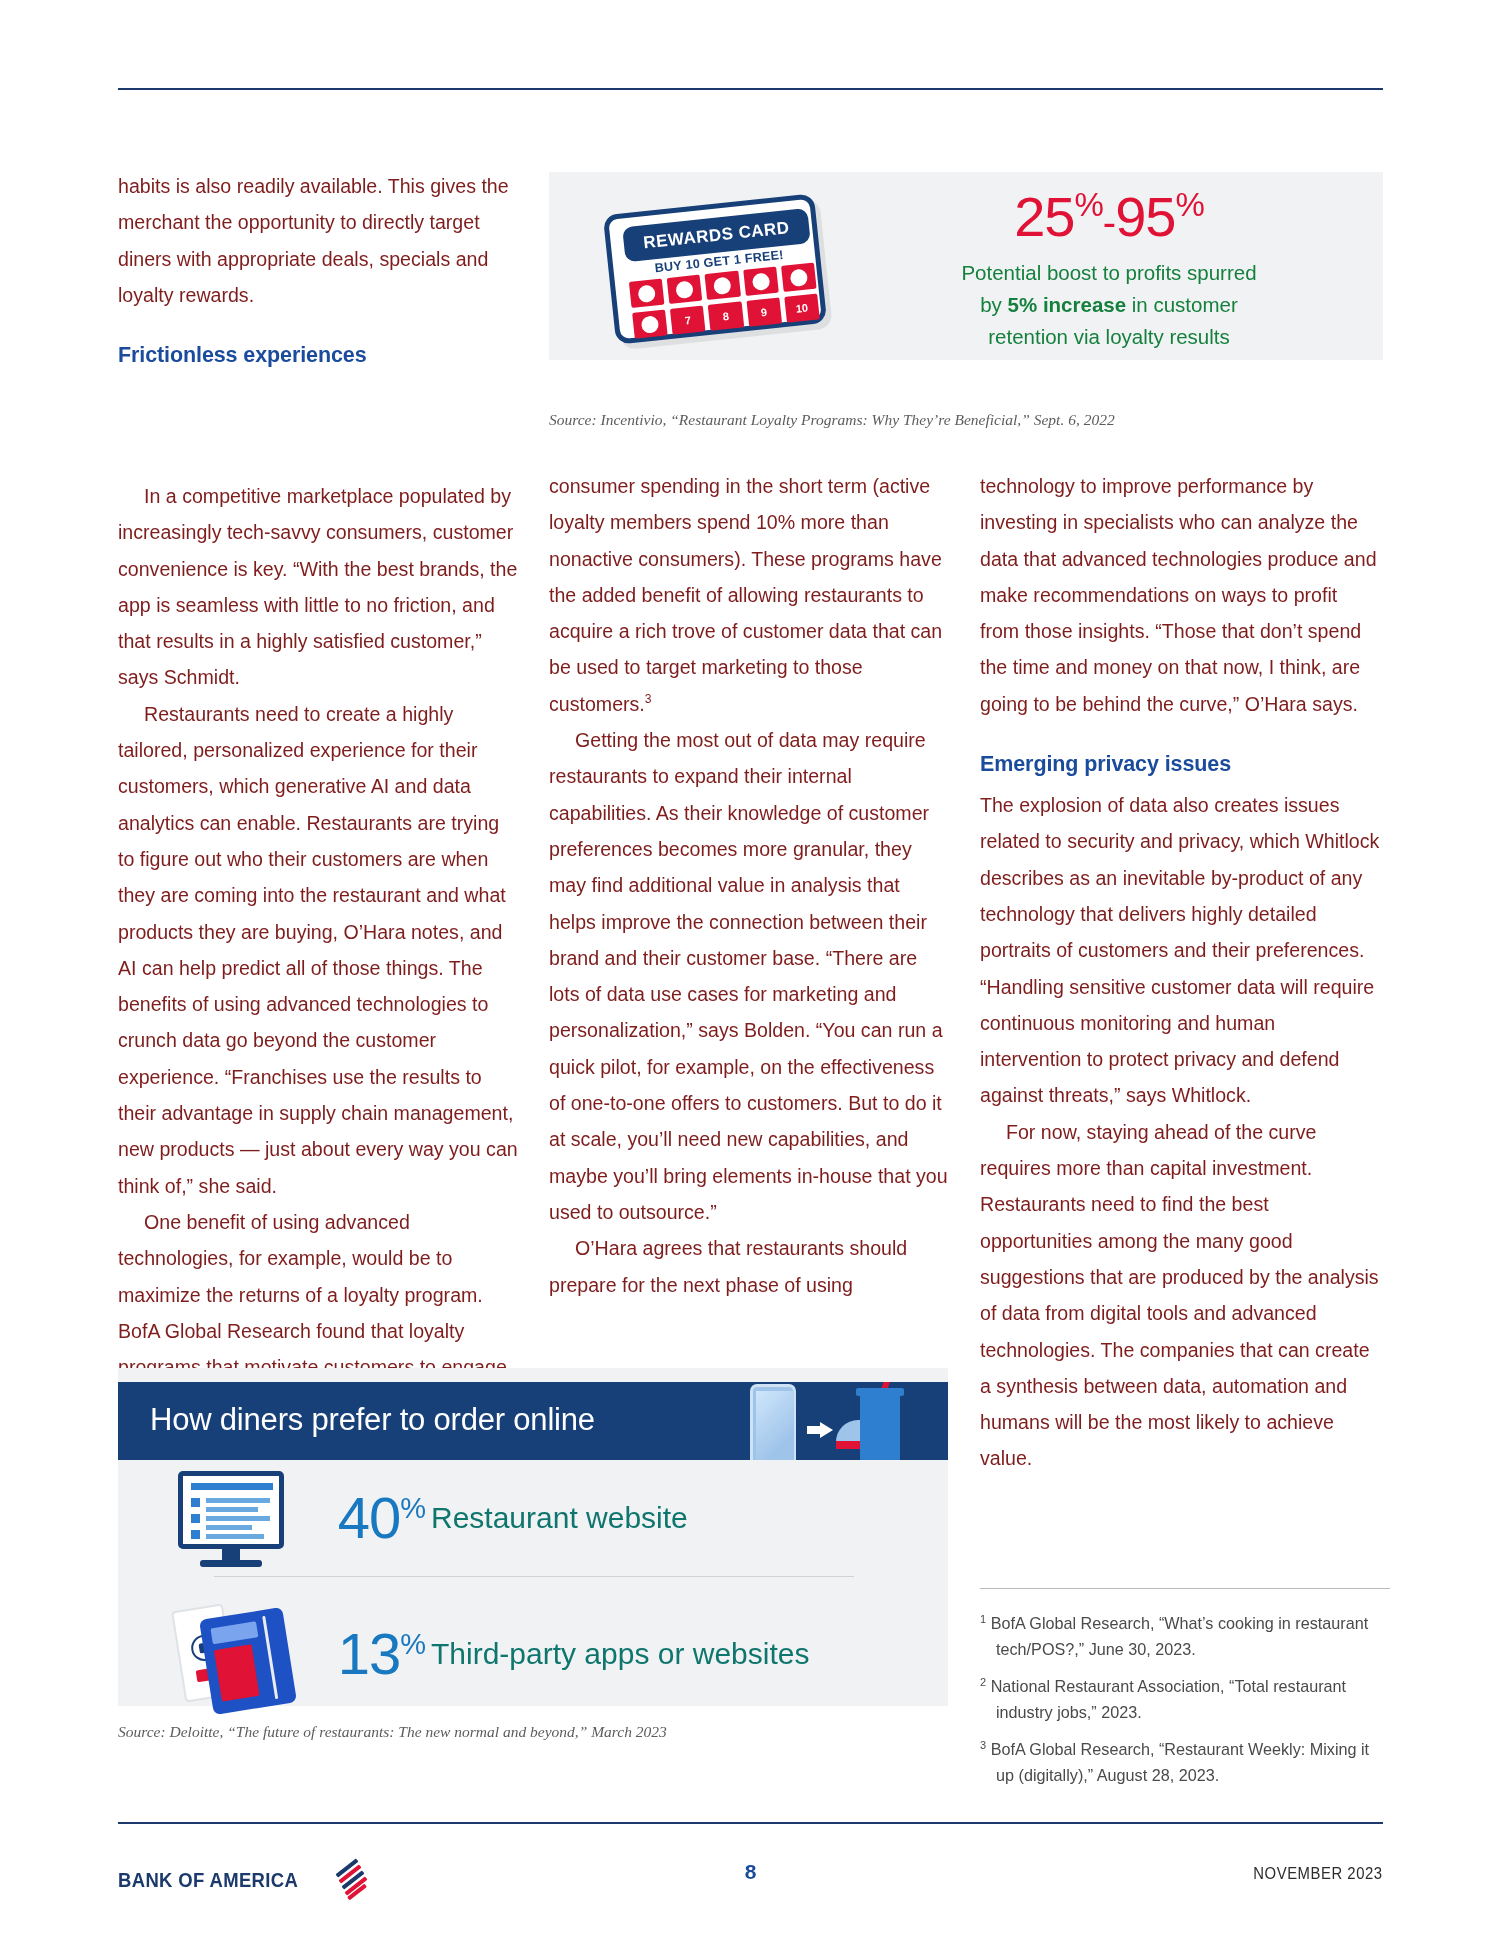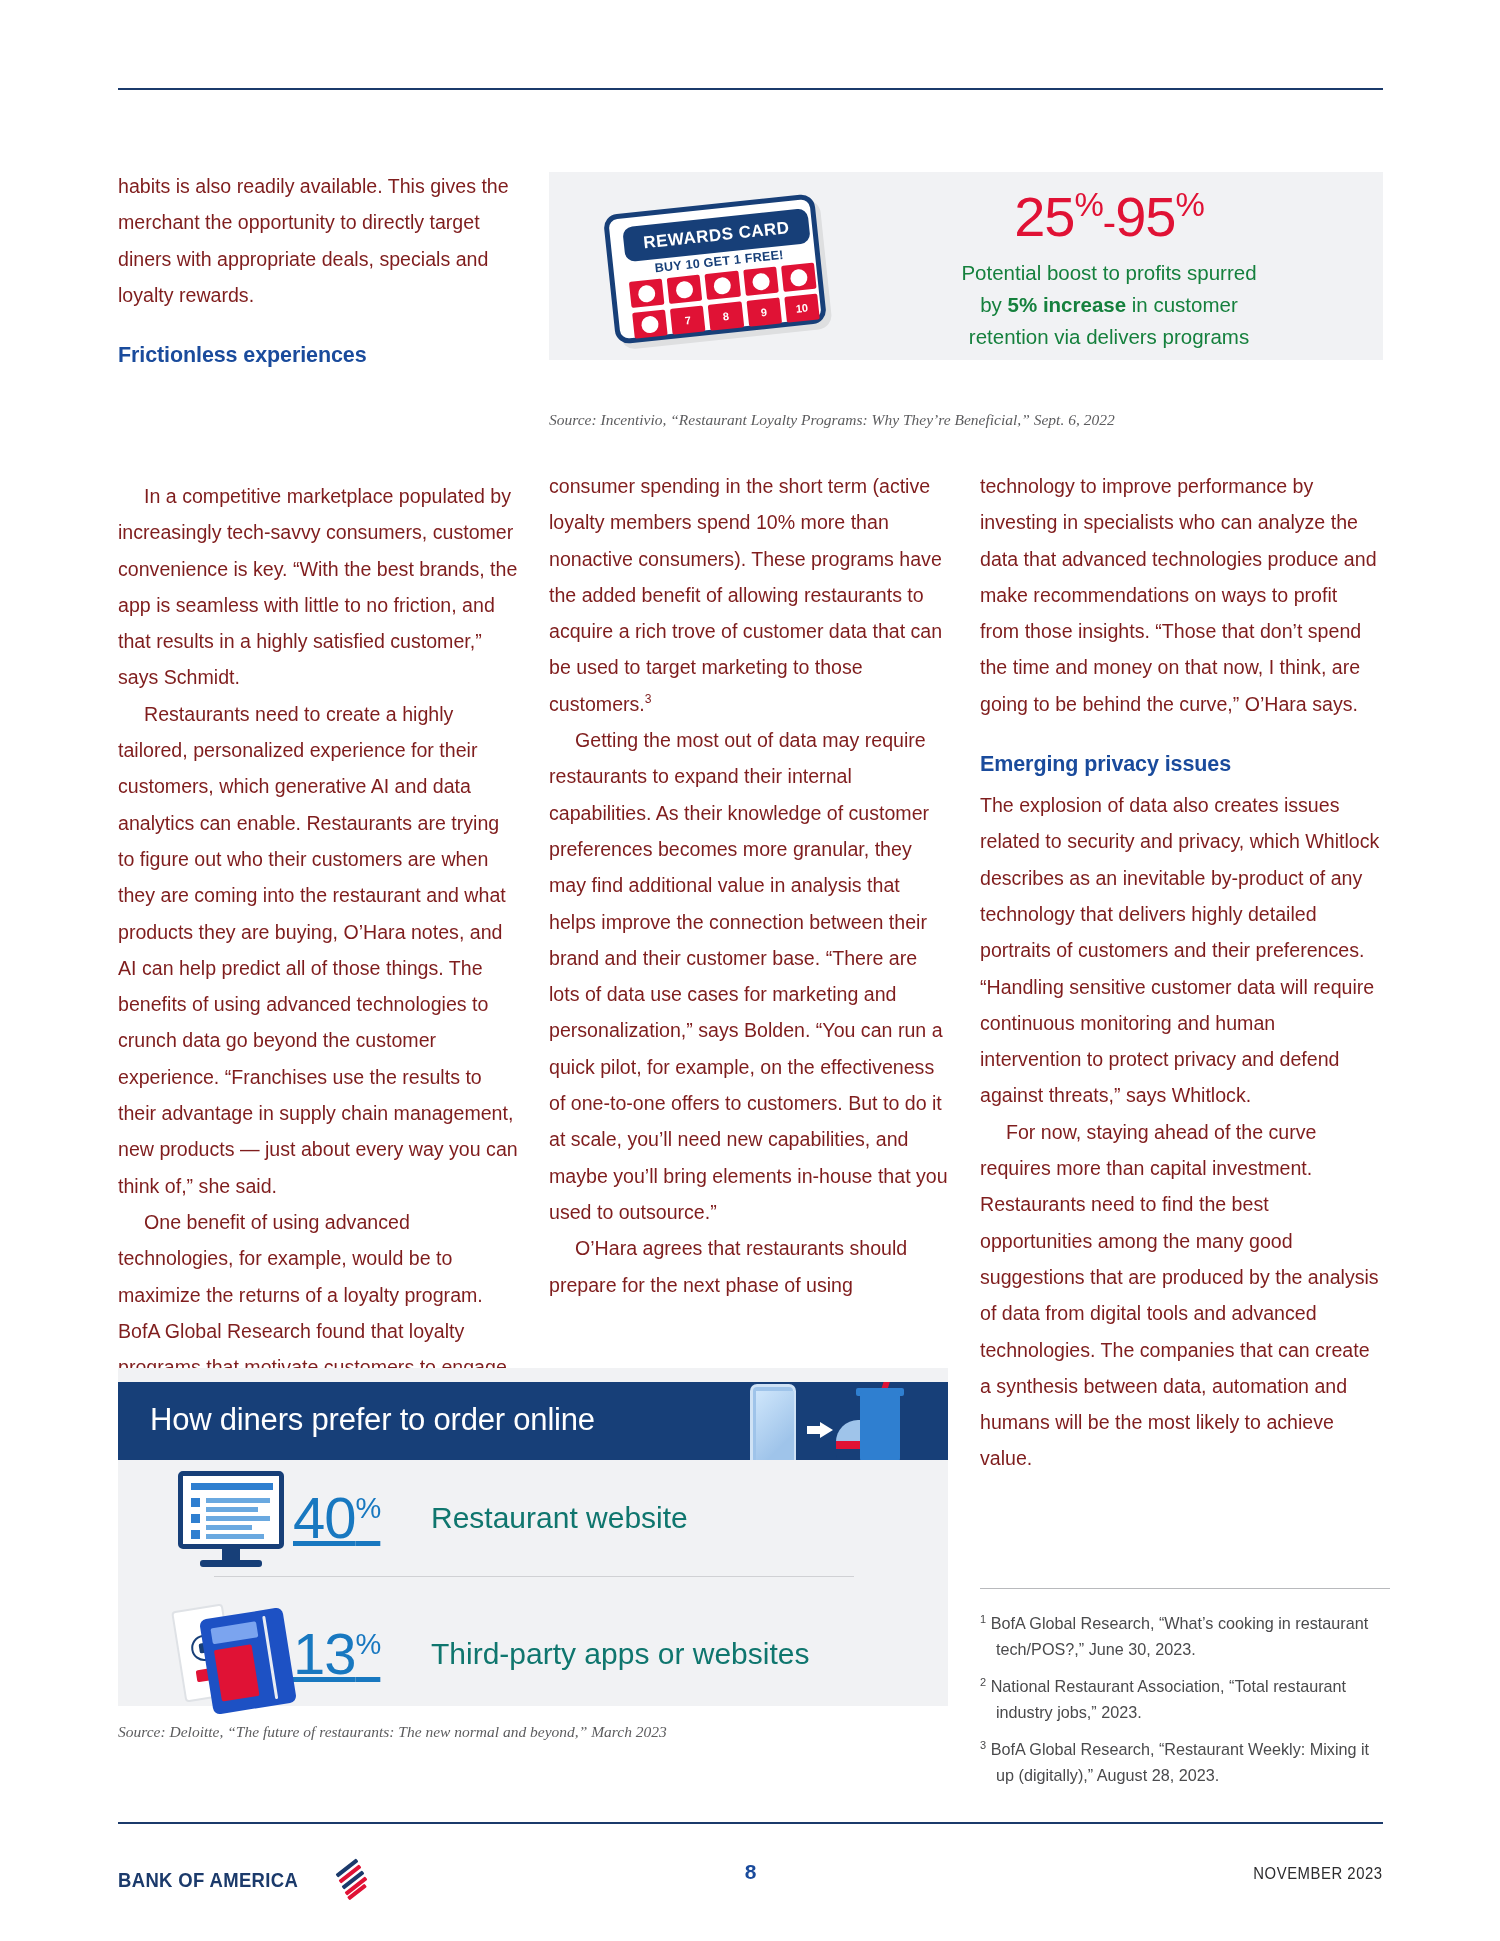--- a/index.html
+++ b/index.html
@@ -171,21 +171,21 @@
   }
   #ib-row1 { top: 86px; }
   #ib-row2 { top: 222px; }
   .ib-divider {
     position: absolute; left: 96px; top: 208px; width: 640px; height: 1px;
     background: #d0d1d4;
   }
   .ib-icon { position: relative; width: 175px; height: 118px; flex: none; }
   .ib-value {
     color: #1878c0; font-size: 58px; font-weight: 300; letter-spacing: -1px;
-    line-height: 58px; flex: none; width: 132px; text-align: left; text-decoration: underline;
+    line-height: 58px; flex: none; width: 132px; text-align: right;
   }
   .ib-value .pct { font-size: 29px; vertical-align: super; line-height: 0; }
   .ib-label {
     color: #0f766e; font-size: 30px; font-weight: 300; margin-left: 6px;
   }
 
   
   .monitor { position: absolute; left: 60px; top: 12px; width: 106px; height: 96px; }
   .mon-screen {
     position: absolute; left: 0; top: 0; width: 106px; height: 78px;
@@ -293,21 +293,21 @@
           <div class="stamp">10</div>
         </div>
       </div>
     </div>
 
     <div class="stat-block">
       <div class="big-stat"><span>25</span><span class="pct">%</span><span class="dash">-</span><span>95</span><span class="pct">%</span></div>
       <div class="stat-caption">
         <div>Potential boost to profits spurred</div>
         <div><span>by </span><b>5% increase</b><span> in customer</span></div>
-        <div>retention via delivers programs</div>
+        <div>retention via loyalty results</div>
       </div>
     </div>
   </div>
 
   <div id="source-top" class="source-line">Source: Incentivio, “Restaurant Loyalty Programs: Why They’re Beneficial,” Sept. 6, 2022</div>
 
   <div id="col2" class="col-text">
     <p><span>consumer spending in the short term (active loyalty members spend 10% more than nonactive consumers). These programs have the added benefit of allowing restaurants to acquire a rich trove of customer data that can be used to target marketing to those customers.</span><sup>3</sup></p>
     <p class="indent">Getting the most out of data may require restaurants to expand their internal capabilities. As their knowledge of customer preferences becomes more granular, they may find additional value in analysis that helps improve the connection between their brand and their customer base. “There are lots of data use cases for marketing and personalization,” says Bolden. “You can run a quick pilot, for example, on the effectiveness of one-to-one offers to customers. But to do it at scale, you’ll need new capabilities, and maybe you’ll bring elements in-house that you used to outsource.”</p>
     <p class="indent">O’Hara agrees that restaurants should prepare for the next phase of using</p>

